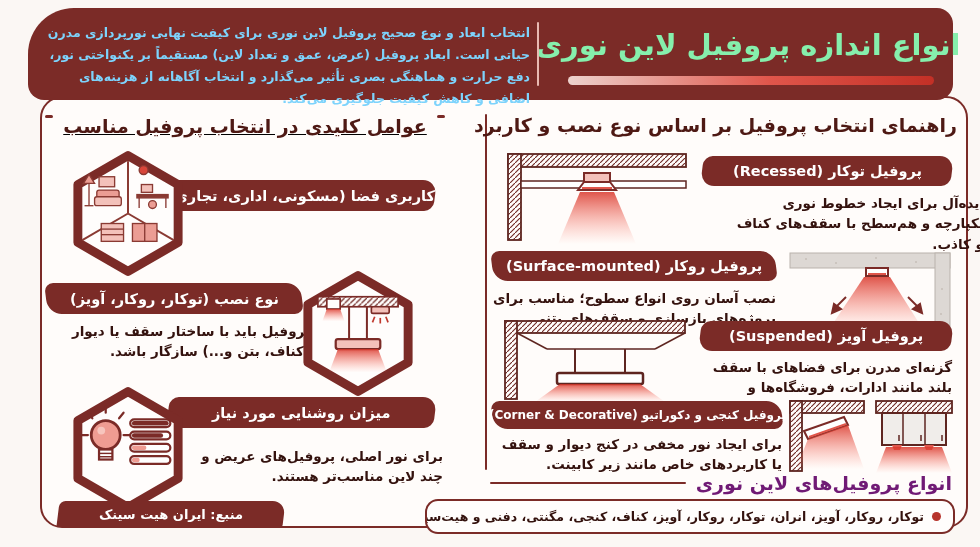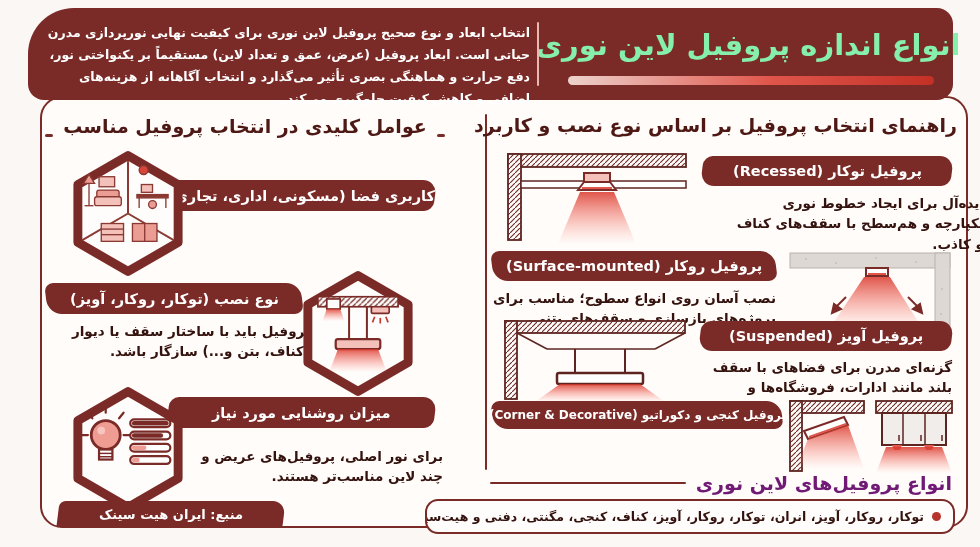--- a/index.html
+++ b/index.html
@@ -24,33 +24,33 @@
   .header-underline{
     position:absolute;left:540px;top:68px;width:366px;height:9px;border-radius:5px;
     background:linear-gradient(90deg,#edd2cd 0%,#e0564b 55%,#c33026 100%);
   }
   .header-divider{
     position:absolute;left:509px;top:14px;width:2px;height:64px;
     background:#e9b9b1;border-radius:2px;
   }
   .header-intro{
     position:absolute;left:18px;top:14px;width:484px;height:68px;
-    color:#ffffff;font-size:12.5px;font-weight:bold;line-height:1.75;
+    color:#7dd3fc;font-size:12.5px;font-weight:bold;line-height:1.75;
     text-align:right;
   }
   
   .frame{
     left:40px;top:96px;width:924px;height:428px;
     border:2.5px solid #7b2b27;border-radius:22px;background:#fffcfa;z-index:1;
   }
   .col-divider{
     left:485px;top:114px;width:2px;height:356px;background:#7b2b27;z-index:2;border-radius:2px;
   }
   
-  .sec-title-row{display:flex;align-items:flex-end;justify-content:center;gap:10px;z-index:2;}
+  .sec-title-row{display:flex;align-items:flex-start;justify-content:center;gap:10px;z-index:2;text-decoration:underline;}
   .sec-title-text{font-size:19px;font-weight:bold;color:#4e1914;white-space:nowrap;}
   .dash{width:30px;height:3px;background:#7b2b27;border-radius:2px;}
   
   .ribbon{
     background:#7b2b27;border-radius:9px 14px;z-index:3;
     display:flex;align-items:center;justify-content:center;
   }
   .ribbon>span{color:#ffffff;font-weight:bold;white-space:nowrap;}
   .skew-l{transform:skewX(-7deg);}
   .skew-l>span{transform:skewX(7deg);}
@@ -265,20 +265,21 @@
     <polygon points="63,67 143,67 168,85 38,85" fill="url(#beam)"></polygon>
   </svg>
   <div class="abs ribbon skew-l fs15" style="left:700px;top:321px;width:252px;height:30px;">
     <span>پروفیل آویز (Suspended)</span>
   </div>
   <div class="abs desc" style="left:698px;top:357px;width:254px;">گزنه‌ای مدرن برای فضاهای با سقف بلند مانند ادارات، فروشگاه‌ها و لابی‌ها.</div>
 
   <div class="abs ribbon skew-r fs12" style="left:492px;top:401px;width:290px;height:28px;">
     <span>پروفیل کنجی و دکوراتیو (Corner &amp; Decorative)</span>
   </div>
+  <div class="abs desc" style="left:490px;top:434px;width:292px;">برای ایجاد نور مخفی در کنج دیوار و سقف یا کاربردهای خاص مانند زیر کابینت.</div>
   <svg class="abs illus" style="left:786px;top:397px;" width="82" height="78" viewBox="0 0 82 78">
     <rect x="4" y="4" width="74" height="12" fill="url(#hatch)" stroke="#5e2520" stroke-width="1.8"></rect>
     <rect x="4" y="4" width="12" height="70" fill="url(#hatch)" stroke="#5e2520" stroke-width="1.8"></rect>
     <polygon points="18,34 58,20 62,28 22,42" fill="#ffffff" stroke="#7b2b27" stroke-width="2"></polygon>
     <line x1="23" y1="40" x2="60" y2="27" stroke="#e0564b" stroke-width="2"></line>
     <polygon points="22,42 62,28 78,72 10,72" fill="url(#beam)"></polygon>
   </svg>
   <svg class="abs illus" style="left:872px;top:397px;" width="84" height="78" viewBox="0 0 84 78">
     <rect x="4" y="4" width="76" height="12" fill="url(#hatch)" stroke="#5e2520" stroke-width="1.8"></rect>
     <rect x="10" y="16" width="64" height="32" fill="#f0edea" stroke="#5e2520" stroke-width="2"></rect>

